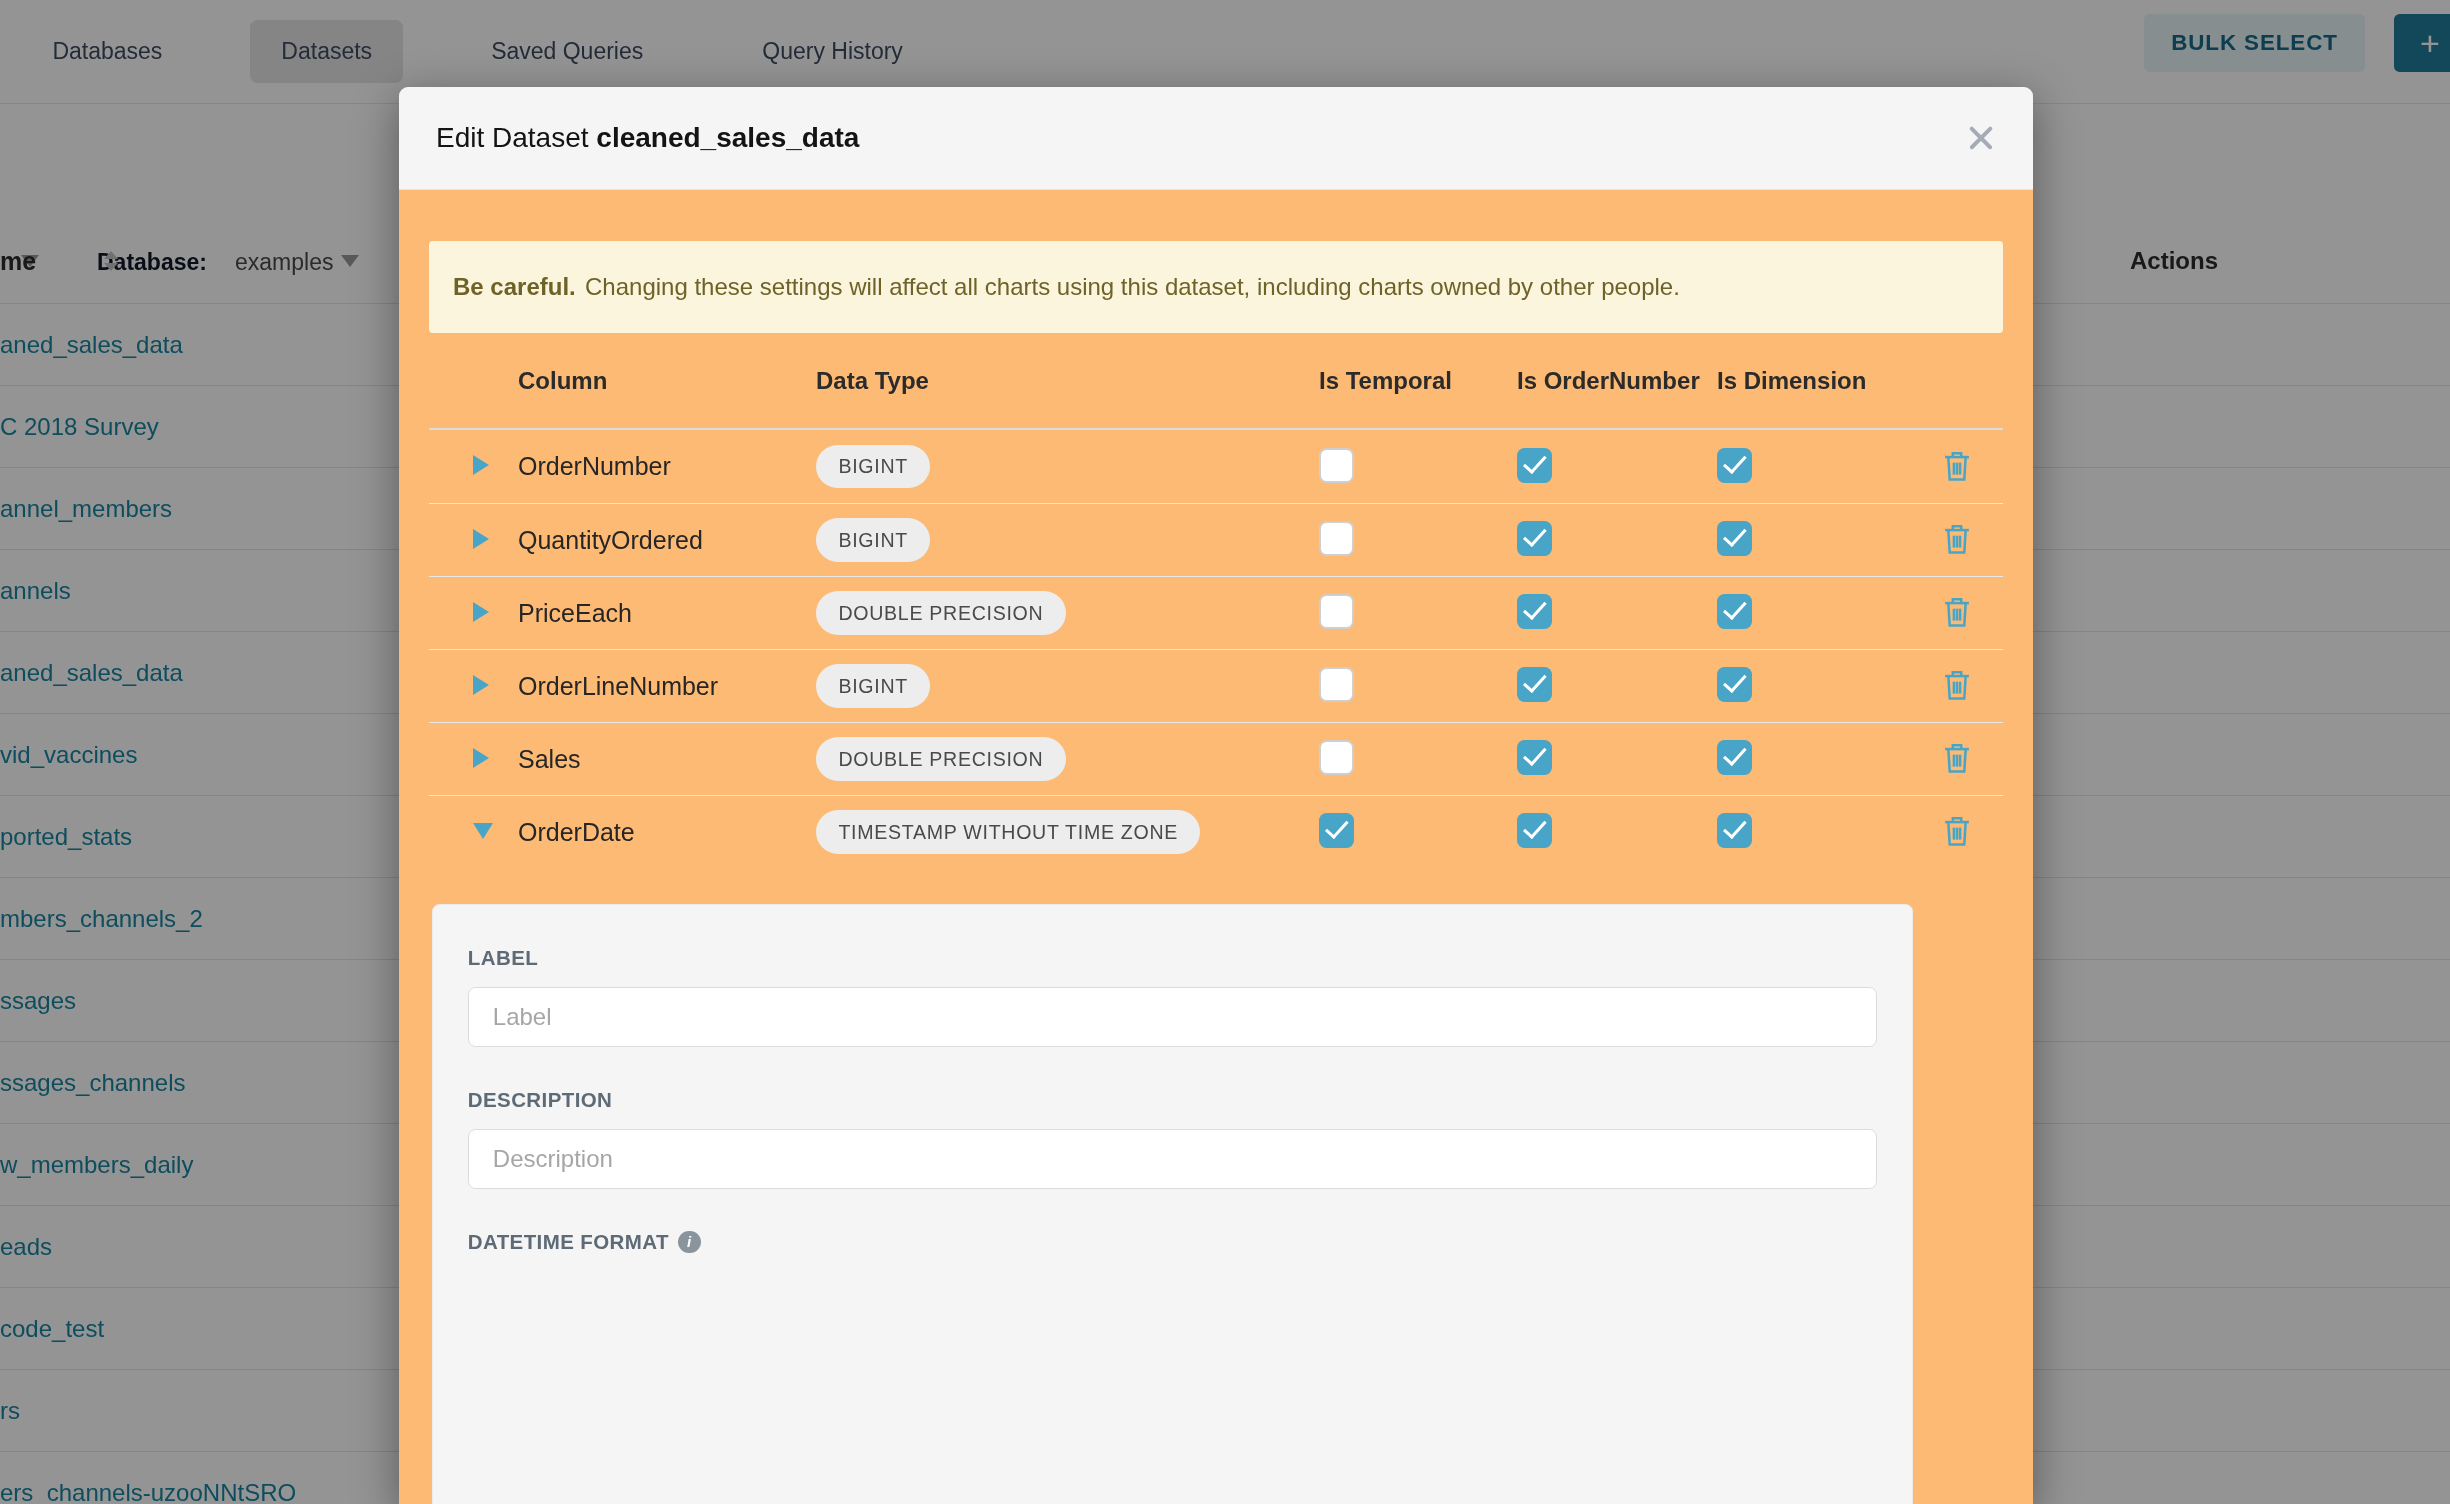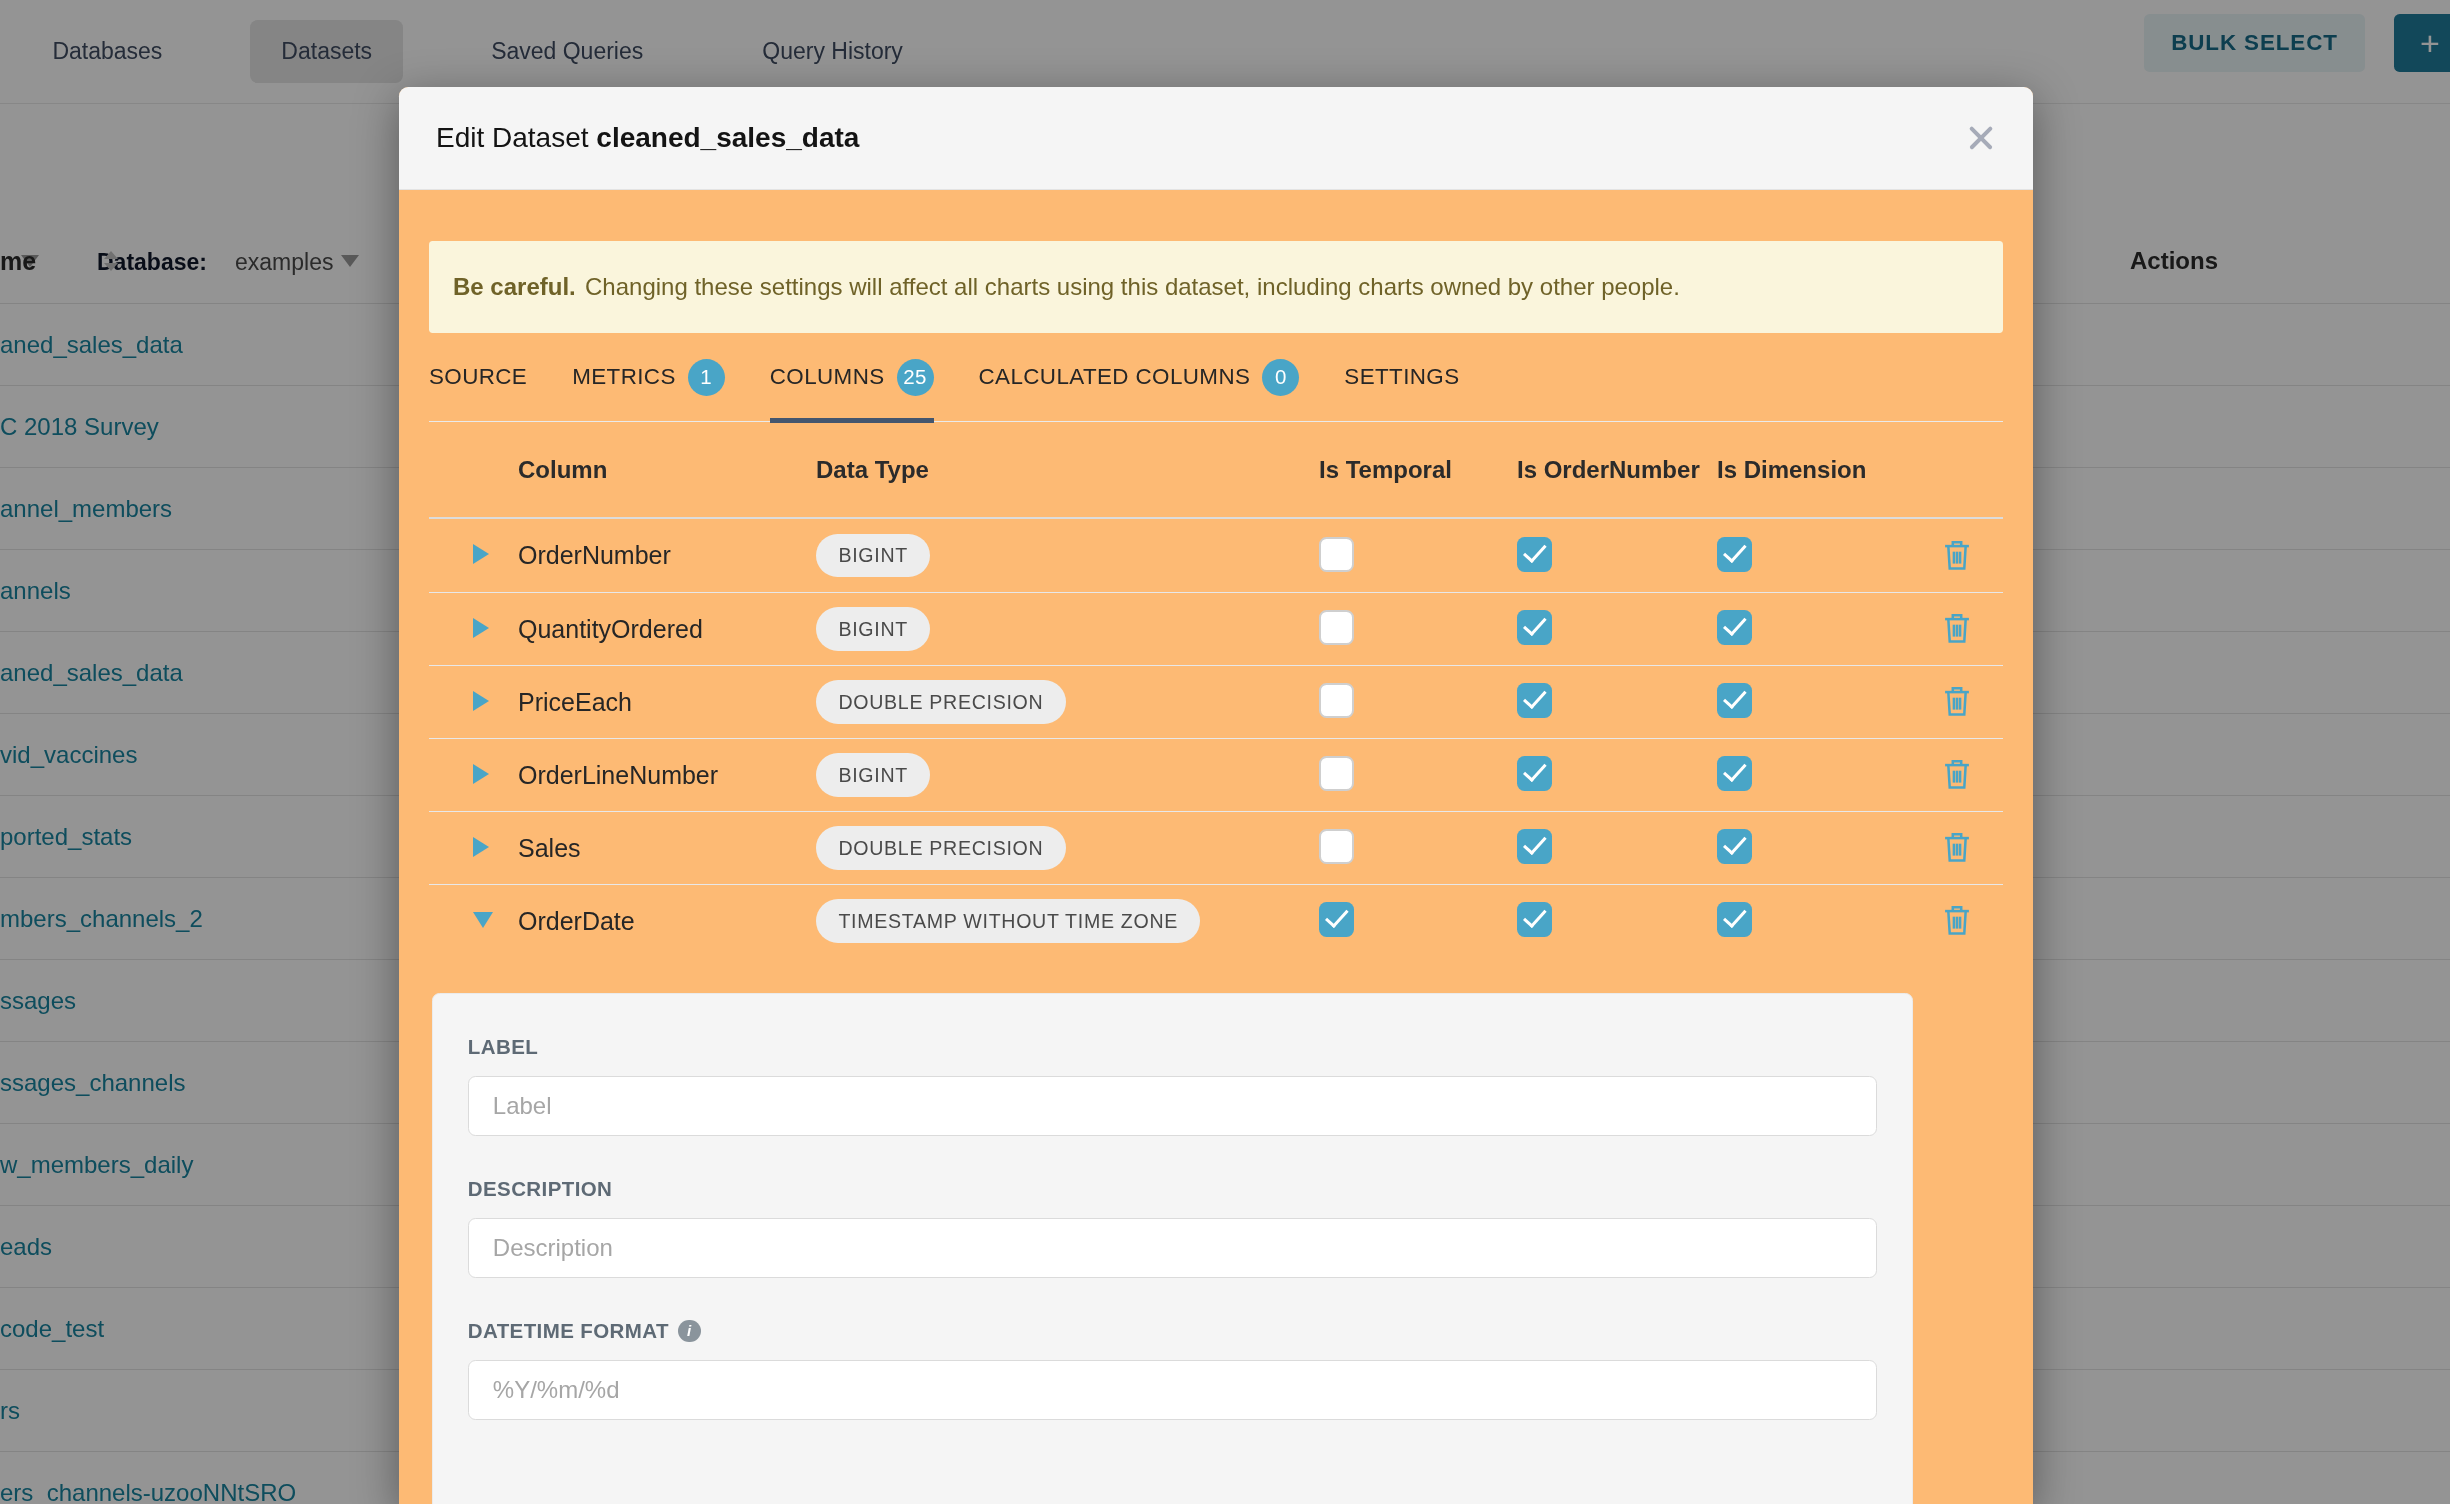--- a/index.html
+++ b/index.html
@@ -170,40 +170,20 @@
     <span class="close-x"></span>
   </div>
 
   <div class="modal-body">
 
     <div class="warning">
       <b>Be careful.</b>
       <span>Changing these settings will affect all charts using this dataset, including charts owned by other people.</span>
     </div>
 
-    <div class="tabs">
-      <div class="tab">
-        <span>SOURCE</span>
-      </div>
-      <div class="tab">
-        <span>METRICS</span>
-        <span class="badge">1</span>
-      </div>
-      <div class="tab active">
-        <span>COLUMNS</span>
-        <span class="badge">25</span>
-      </div>
-      <div class="tab">
-        <span>CALCULATED COLUMNS</span>
-        <span class="badge">0</span>
-      </div>
-      <div class="tab">
-        <span>SETTINGS</span>
-      </div>
-    </div>
 
     <div class="tgrid thead">
       <div></div>
       <div class="hcell">Column</div>
       <div class="hcell">Data Type</div>
       <div class="hcell">Is Temporal</div>
       <div class="hcell">Is OrderNumber</div>
       <div class="hcell">Is Dimension</div>
       <div></div>
     </div>
@@ -318,18 +298,17 @@
       <div class="gap"></div>
       <div class="field-label">
         <span>DESCRIPTION</span>
       </div>
       <input class="tinput" type="text" placeholder="Description" style="">
       <div class="gap"></div>
       <div class="field-label">
         <span>DATETIME FORMAT</span>
         <span class="info-icon">i</span>
       </div>
-      <input class="tinput" type="text" placeholder="%Y/%m/%d" style="">
     </div>
 
   </div>
 </div>
 
 
 </body></html>

